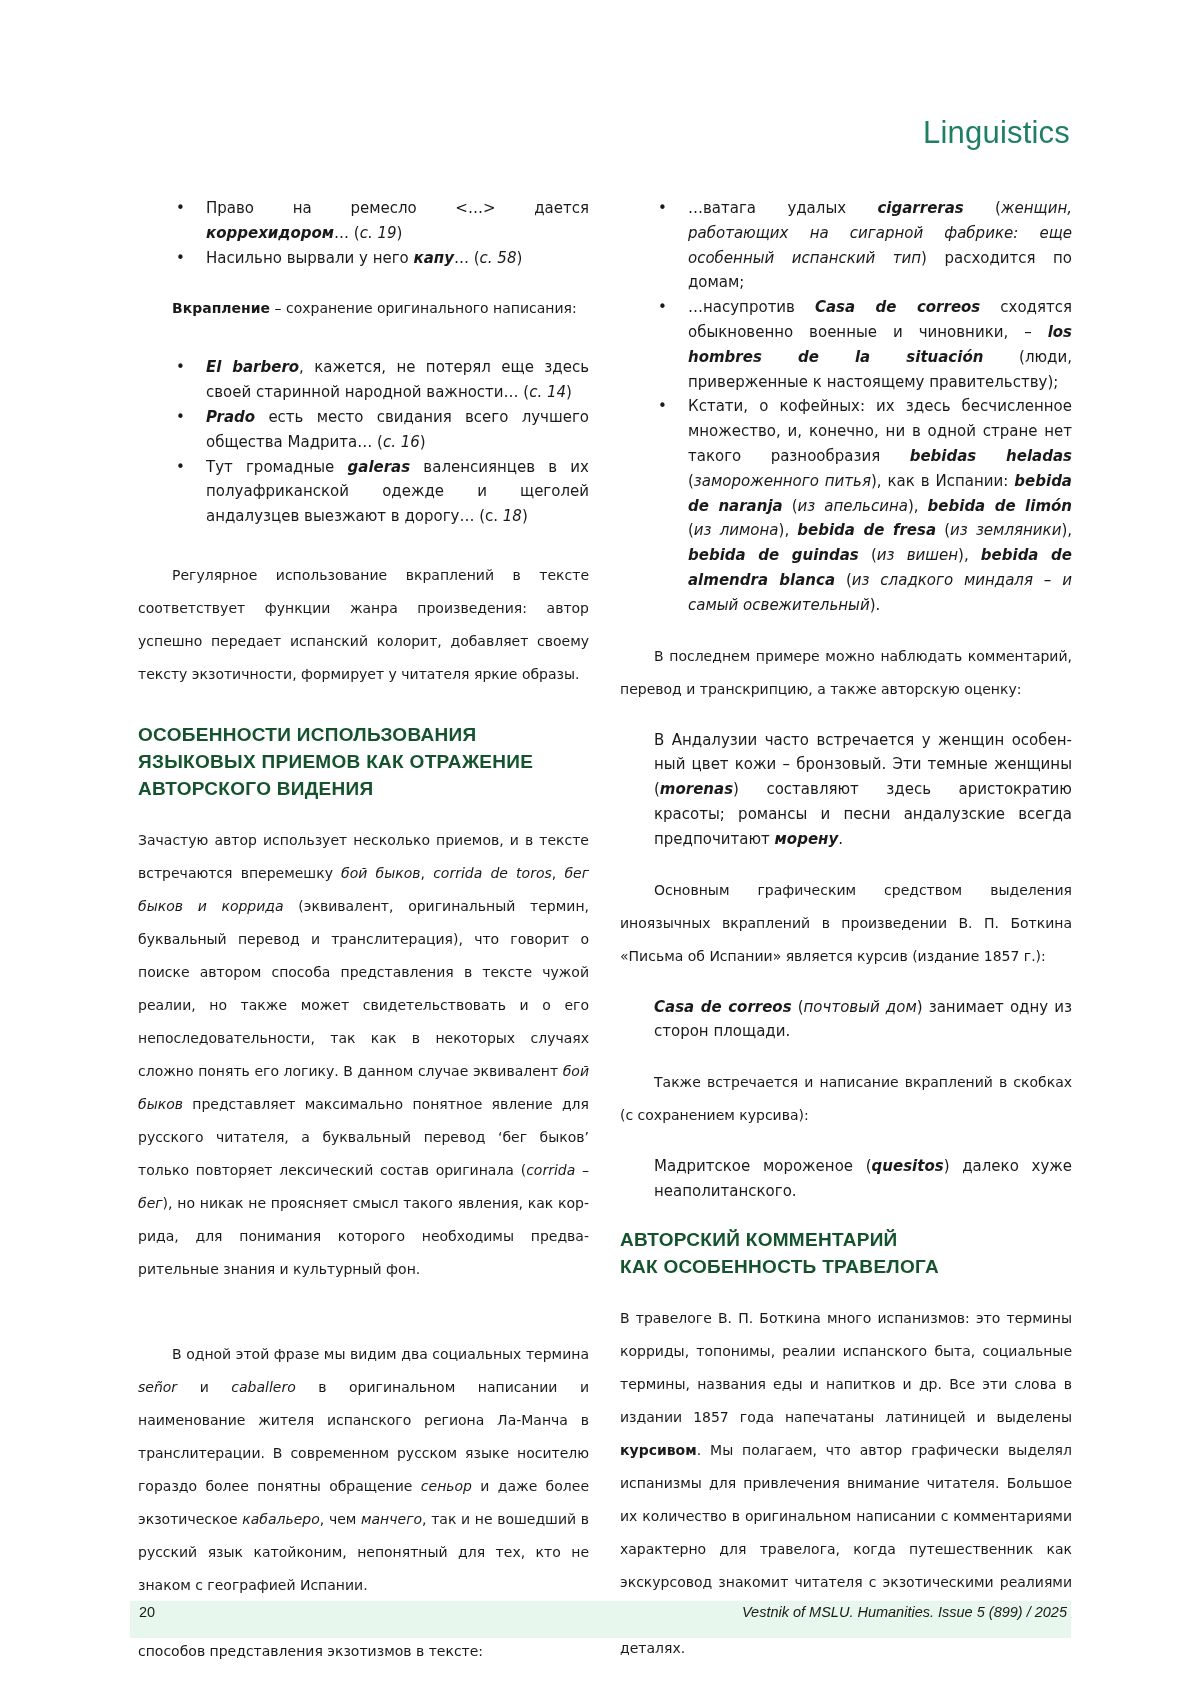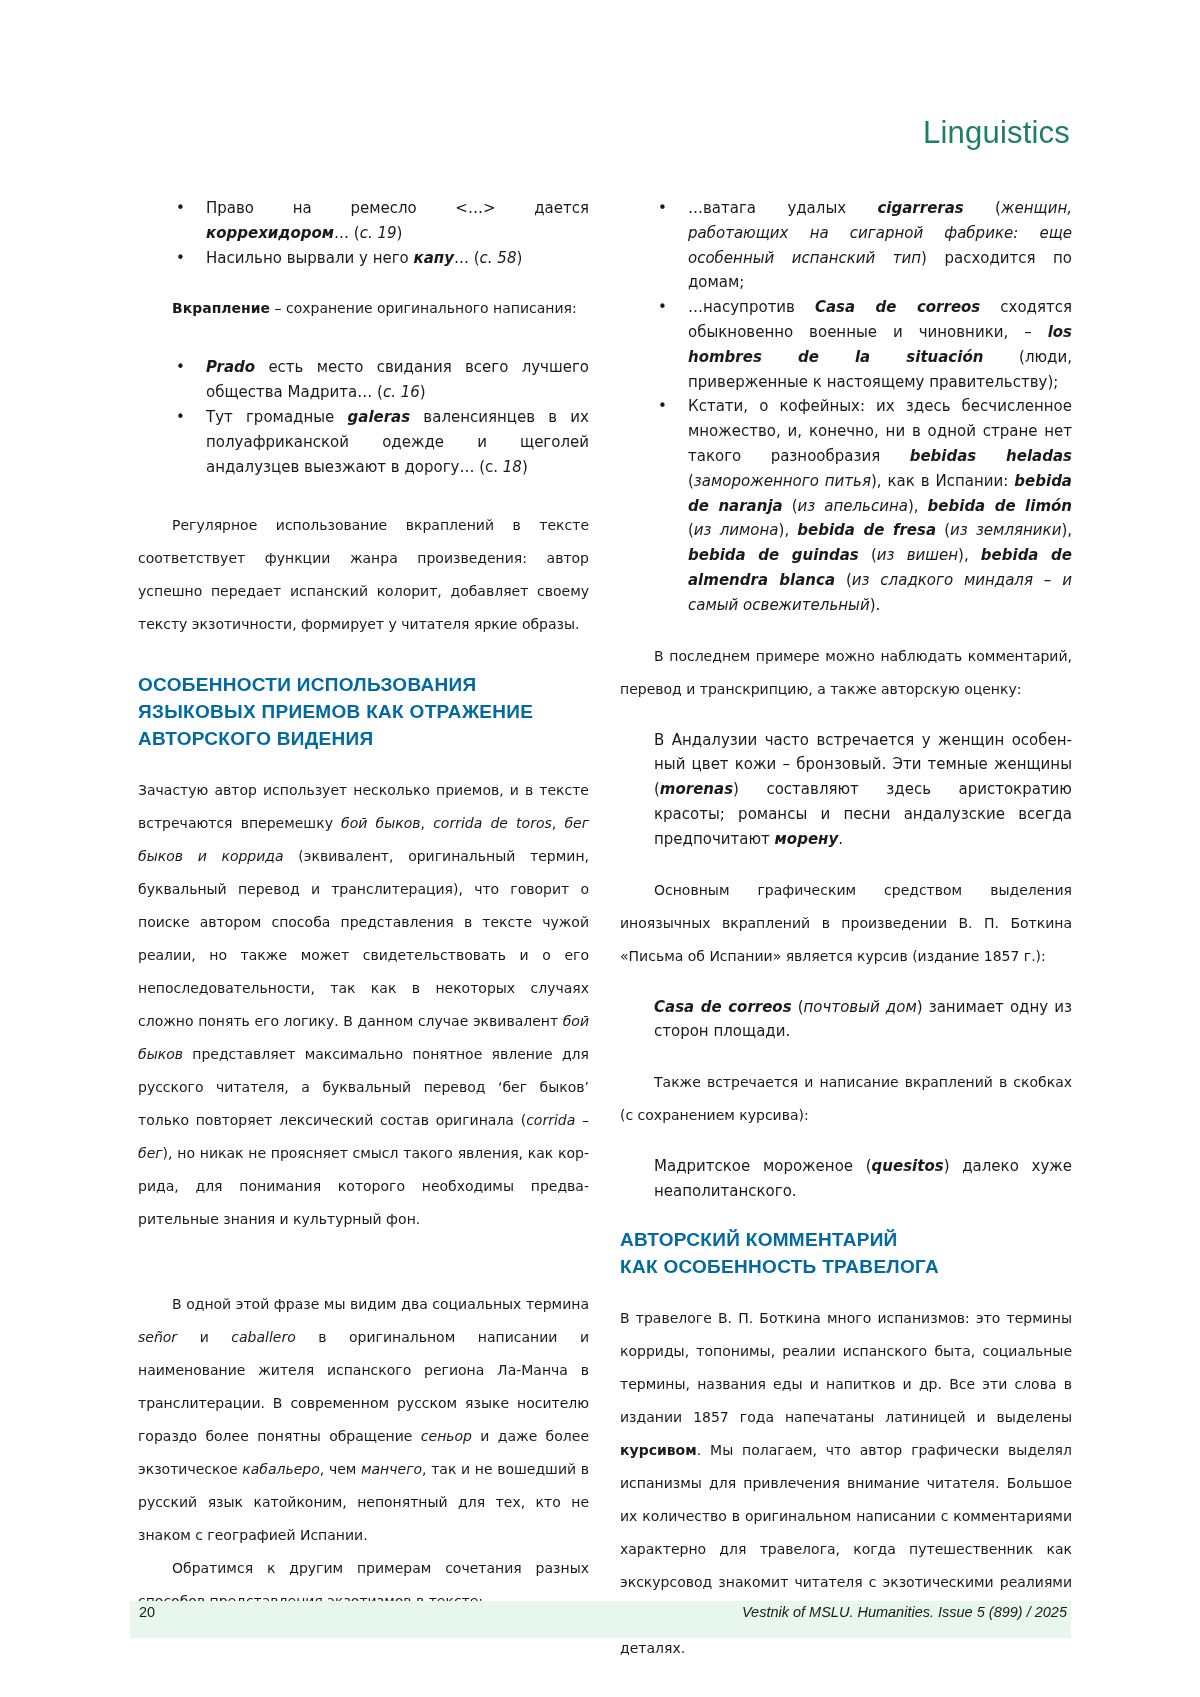--- a/index.html
+++ b/index.html
@@ -11,21 +11,21 @@
   .col-left { left: 138px; }
   .col-right { left: 620px; width: 452px; }
   .p { font-size: 14px; line-height: 33px; text-align: justify; margin: 0; hyphens: manual; }
   .indent { text-indent: 34px; }
   .gap-m { height: 22px; }
   .gap-l { height: 30px; }
   ul.bl { list-style: none; margin: 0; padding: 0; }
   ul.bl li { position: relative; padding-left: 68px; font-size: 15px; line-height: 24.8px; text-align: justify; }
   ul.bl li::before { content: "•"; position: absolute; left: 38px; top: 0; font-size: 15px; }
   .quote { font-size: 15px; line-height: 24.8px; text-align: justify; padding-left: 34px; margin: 0; }
-  .heading { font-family: "Liberation Sans", sans-serif; font-weight: bold; color: #0369a1;
+  .heading { font-family: "Liberation Sans", sans-serif; font-weight: bold; color: #14532d;
              font-size: 19px; line-height: 27px; margin: 0; letter-spacing: 0.3px; }
   b i, i b, .bi { font-weight: bold; font-style: italic; }
   .footer { position: absolute; left: 130px; top: 1601px; width: 941px; height: 37px; background: #e8f7ee;
             font-family: "Liberation Sans", sans-serif; font-size: 14.5px; line-height: 23px; }
   .footer .pg { position: absolute; left: 9px; top: 0; }
   .footer .jr { position: absolute; right: 4px; top: 0; font-style: italic; }
 </style>
 </head>
 <body>
 
@@ -33,20 +33,21 @@
 
 <div class="col col-left">
     <ul class="bl">
       <li><span>Право на ремесло &lt;…&gt; дается </span><span class="bi">коррехидором</span><span>… (</span><i>с. 19</i><span>)</span></li>
       <li><span>Насильно вырвали у него </span><span class="bi">капу</span><span>… (</span><i>с. 58</i><span>)</span></li>
     </ul>
     <div class="gap-m"></div>
     <p class="p indent"><b>Вкрапление</b><span> – сохранение оригинального написания:</span></p>
     <div class="gap-l"></div>
     <ul class="bl">
+      <li><span class="bi">El barbero</span><span>, кажется, не потерял еще здесь своей старинной народной важности… (</span><i>с. 14</i><span>)</span></li>
       <li><span class="bi">Prado</span><span> есть место свидания всего лучшего обще­ства Мадрита… (</span><i>с. 16</i><span>)</span></li>
       <li><span>Тут громадные </span><span class="bi">galeras</span><span> валенсиянцев в их полу­африканской одежде и щеголей андалузцев вы­езжают в дорогу… (с. </span><i>18</i><span>)</span></li>
     </ul>
     <div class="gap-l"></div>
     <p class="p indent"><span>Регулярное использование вкраплений в тексте соответствует функции жанра произведения: автор успешно передает испанский колорит, добавляет своему тексту экзотичности, формирует у читателя яркие образы.</span></p>
     <div class="gap-l"></div>
     <h3 class="heading"><span>ОСОБЕННОСТИ ИСПОЛЬЗОВАНИЯ</span><br><span>ЯЗЫКОВЫХ ПРИЕМОВ КАК ОТРАЖЕНИЕ</span><br><span>АВТОРСКОГО ВИДЕНИЯ</span></h3>
     <div class="gap-m"></div>
     <p class="p"><span>Зачастую автор использует несколько приемов, и в тексте встречаются вперемешку </span><i>бой быков</i><span>, </span><i>corrida de toros</i><span>, </span><i>бег быков и коррида</i><span> (эквивалент, оригиналь­ный термин, буквальный перевод и транслитерация), что говорит о поиске автором способа представ­ления в тексте чужой реалии, но также может сви­детельствовать и о его непоследовательности, так как в некоторых случаях сложно понять его логику. В данном случае эквивалент </span><i>бой быков</i><span> представляет максимально понятное явление для русского читате­ля, а буквальный перевод ‘бег быков’ только повто­ряет лексический состав оригинала (</span><i>corrida – бег</i><span>), но никак не проясняет смысл такого явления, как кор­рида, для понимания которого необходимы предва­рительные знания и культурный фон.</span></p>
     <div class="gap-m"></div>

